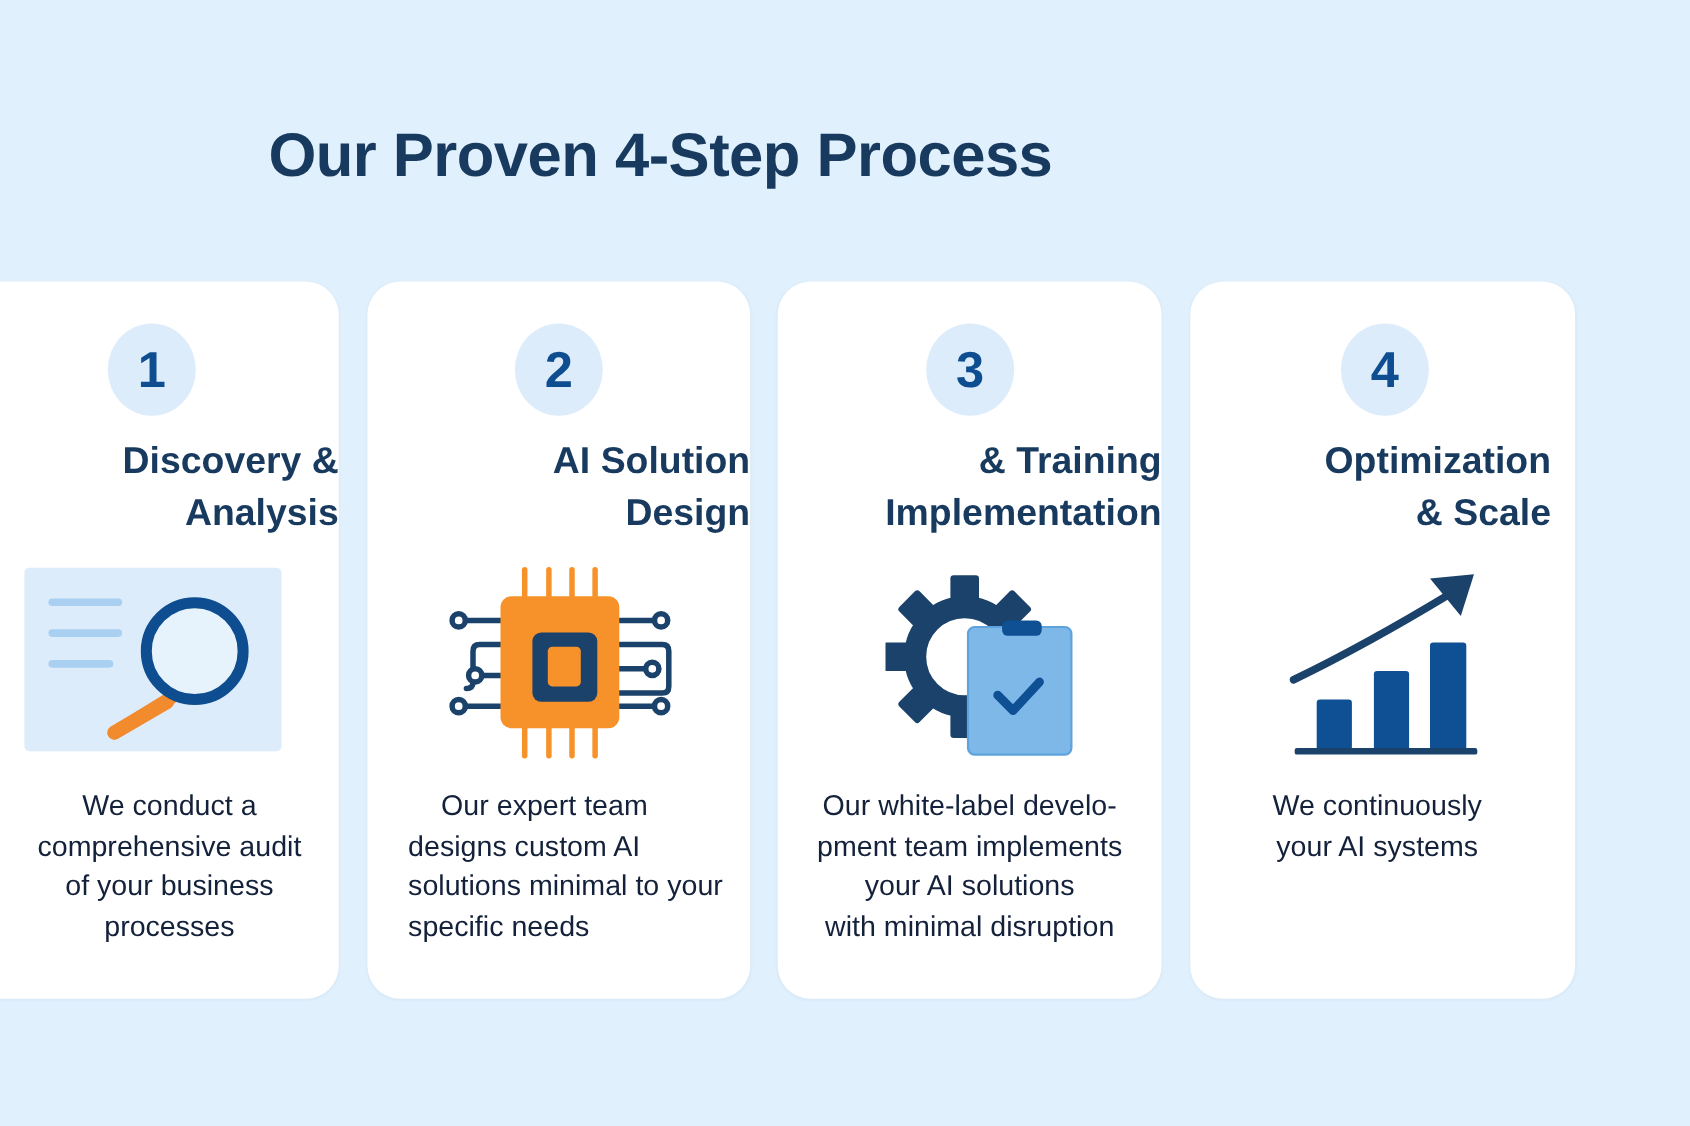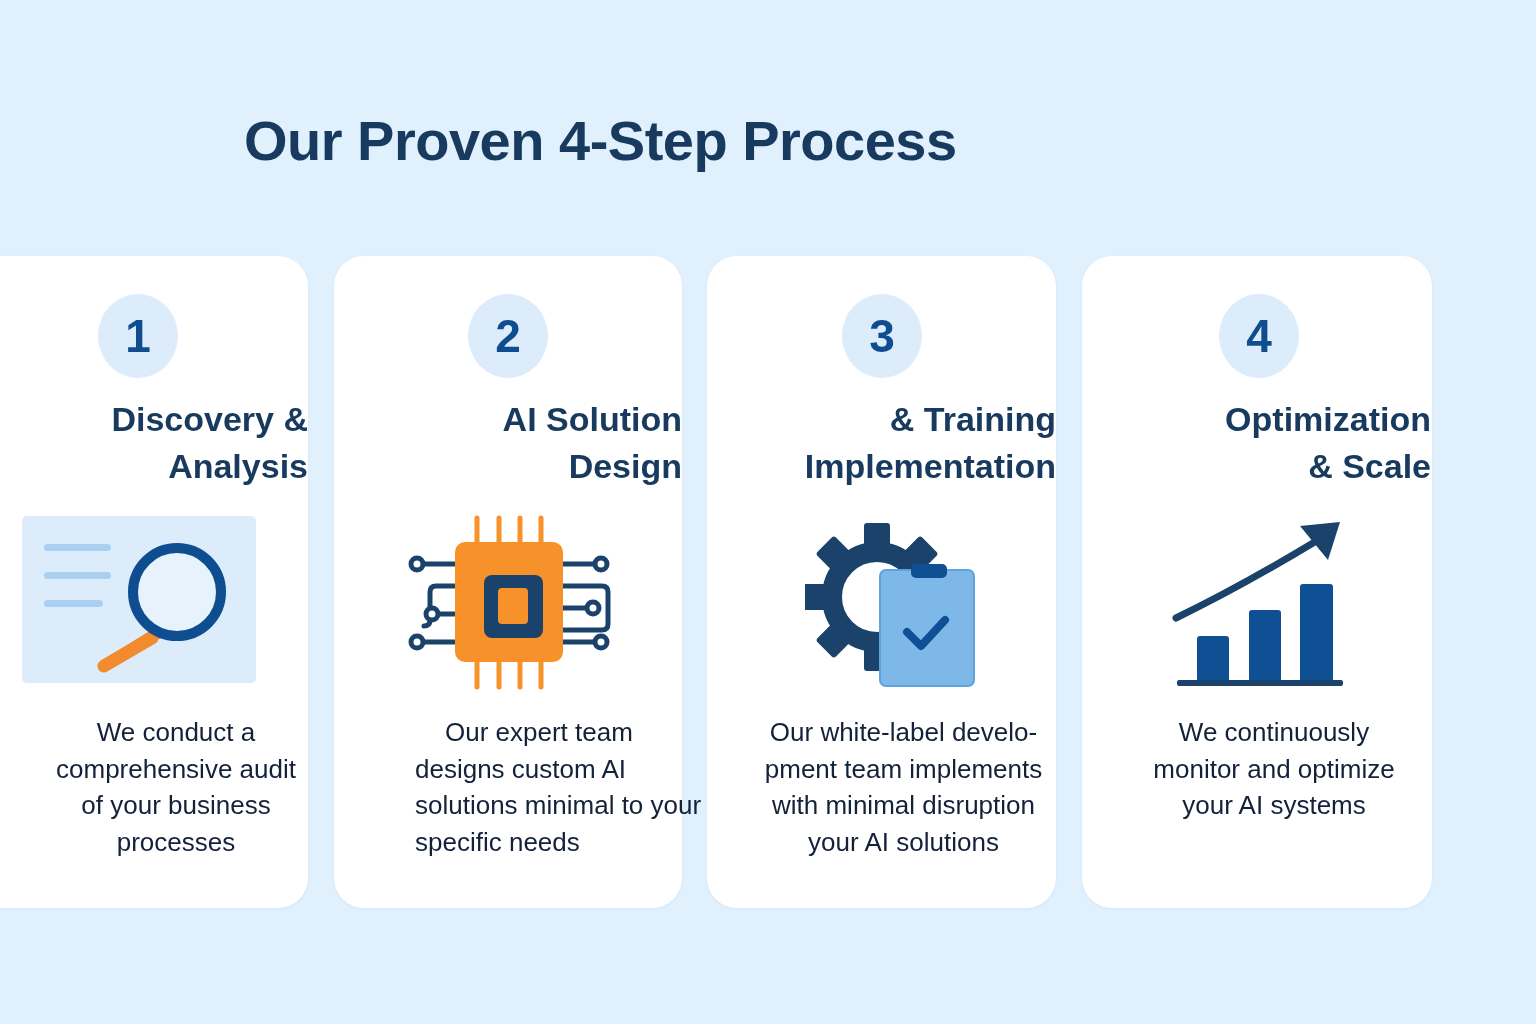--- a/index.html
+++ b/index.html
@@ -32,21 +32,21 @@
   .step-title {
     position: absolute; top: 140px; left: 0; right: 0;
     text-align: center; font-size: 34px; font-weight: bold;
     color: #173a5e; line-height: 47px; margin: 0;
   }
   .step-title span { display: block; text-align: right; }
   .illustration { position: absolute; top: 256px; }
   .step-desc {
     position: absolute; top: 458px; left: 0; right: 0;
     text-align: center; font-size: 26px; color: #14213a;
-    line-height: 36.5px; margin: 0; padding-left: 44px;
+    line-height: 36.5px; margin: 0;
   }
   .step-desc span { display: block; white-space: nowrap; }
   .card-2 .step-desc { text-align: left; left: 37px; }
 </style>
 </head>
 <body>
 
 <h1 class="page-title">Our Proven 4-Step Process</h1>
 
 <div class="card card-1">
@@ -139,37 +139,36 @@
       </g>
       <circle r="45" fill="none" stroke="#1b426b" stroke-width="20"></circle>
     </g>
     <rect x="75" y="58" width="94" height="116" rx="6" fill="#7db8e8" stroke="#5fa3dc" stroke-width="2"></rect>
     <rect x="106" y="52" width="36" height="14" rx="5" fill="#0f4f93"></rect>
     <polyline points="102,120 116,134 140,108" fill="none" stroke="#0f4f93" stroke-width="8" stroke-linecap="round" stroke-linejoin="round"></polyline>
   </svg>
   <p class="step-desc">
     <span>Our white-label develo-</span>
     <span>pment team implements</span>
+    <span>your AI solutions</span>
     <span>with minimal disruption</span>
-    <span>your AI solutions</span>
   </p>
 </div>
 
 <div class="card card-4">
   <div class="step-badge" style="left:137px;">4</div>
-  <h2 class="step-title" style="right:1px;">
+  <h2 class="step-title" style="right:22px;">
     <span>Optimization</span>
     <span>&amp; Scale</span>
   </h2>
   <svg class="illustration" style="left:90px; top:262px;" width="180" height="170" viewBox="0 0 180 170">
     <path d="M4 100 Q70 68 146 22" fill="none" stroke="#1b426b" stroke-width="7" stroke-linecap="round"></path>
     <polygon points="128,8 168,4 156,42" fill="#1b426b"></polygon>
     <rect x="25" y="118" width="32" height="46" rx="3" fill="#0f4f93"></rect>
     <rect x="77" y="92" width="32" height="72" rx="3" fill="#0f4f93"></rect>
     <rect x="128" y="66" width="33" height="98" rx="3" fill="#0f4f93"></rect>
     <rect x="5" y="162" width="166" height="6" rx="2" fill="#1b426b"></rect>
   </svg>
   <p class="step-desc" style="right:10px;">
     <span>We continuously</span>
-    <span>monitor and optimize</span>
     <span>your AI systems</span>
   </p>
 </div>
 
 </body></html>

